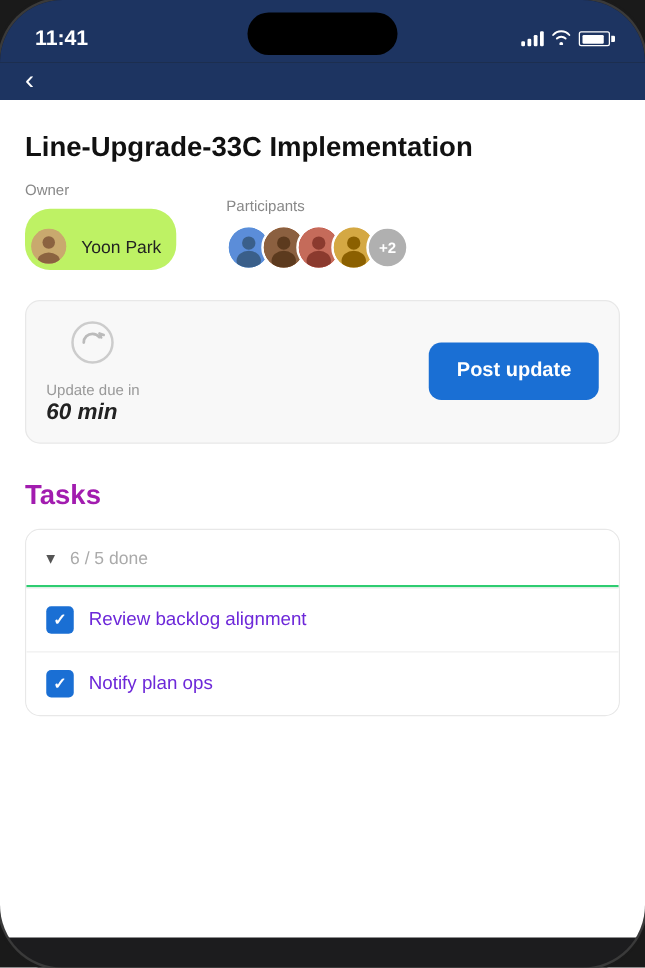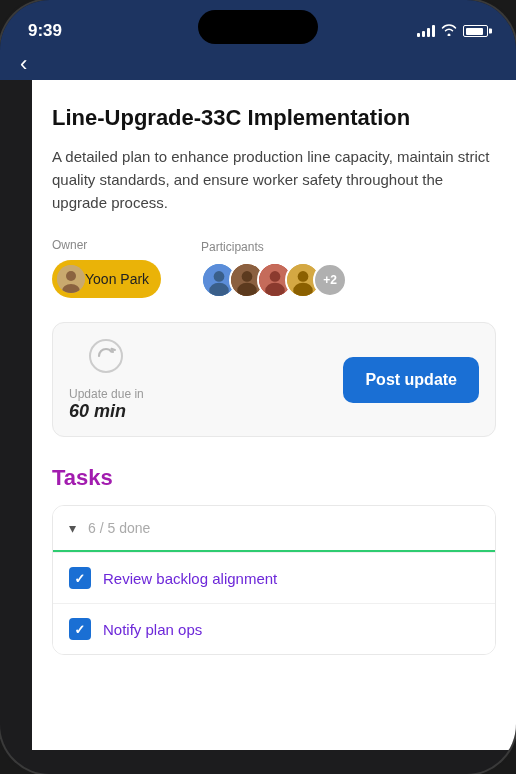--- a/index.html
+++ b/index.html
@@ -141,21 +141,20 @@
       font-weight: 600;
     }
 
     
     .content {
       background: white;
       flex: 1;
       overflow-y: auto;
       height: calc(774px - 50px - 54px);
       padding: 24px 20px;
-      margin-left: 32px;
     }
 
     .run-title {
       font-size: 22px;
       font-weight: 700;
       color: #111;
       line-height: 1.3;
       margin-bottom: 12px;
     }
 
@@ -176,24 +175,24 @@
 
     .meta-label {
       font-size: 12px;
       color: #888;
       margin-bottom: 8px;
     }
 
     .owner-chip {
       display: flex;
       align-items: center;
-      gap: 0;
-      background: #eab308;
+      gap: 12px;
+      background: #bef264;
       border-radius: 20px;
-      padding: 5px 12px 5px 5px;
+      padding: 16px 12px 5px 5px;
     }
 
     .owner-avatar {
       width: 28px;
       height: 28px;
       border-radius: 50%;
       background: #c9a96e;
       display: flex;
       align-items: center;
       justify-content: center;
@@ -386,21 +385,21 @@
     .av4 { background: #d4a843; }
   </style>
 </head>
 <body>
 
 <div class="phone-frame">
 
   <div class="dynamic-island"></div>
 
   <div class="status-bar">
-    <span class="status-bar-time">9:39</span>
+    <span class="status-bar-time">11:41</span>
     <div class="status-bar-icons">
       <div class="signal-bars">
         <div class="signal-bar" style="height:4px"></div>
         <div class="signal-bar" style="height:6px"></div>
         <div class="signal-bar" style="height:9px"></div>
         <div class="signal-bar" style="height:12px"></div>
       </div>
       <span class="wifi-icon">
         <svg width="16" height="12" viewBox="0 0 16 12" fill="none">
           <path d="M8 9.5a1.5 1.5 0 100 3 1.5 1.5 0 000-3z" fill="white"></path>
@@ -416,21 +415,20 @@
 
   <div class="header">
     <div class="back-btn">
       <span class="back-chevron">‹</span>
     </div>
   </div>
 
   <div class="content">
 
     <div class="run-title">Line-Upgrade-33C Implementation</div>
-    <div class="run-description">A detailed plan to enhance production line capacity, maintain strict quality standards, and ensure worker safety throughout the upgrade process.</div>
 
     <div class="meta-row">
       <div>
         <div class="meta-label">Owner</div>
         <div class="owner-chip">
           <div class="owner-avatar">
 
             <svg viewBox="0 0 28 28" xmlns="http://www.w3.org/2000/svg">
               <circle cx="14" cy="14" r="14" fill="#c9a96e"></circle>
               <circle cx="14" cy="11" r="5" fill="#8b6340"></circle>

